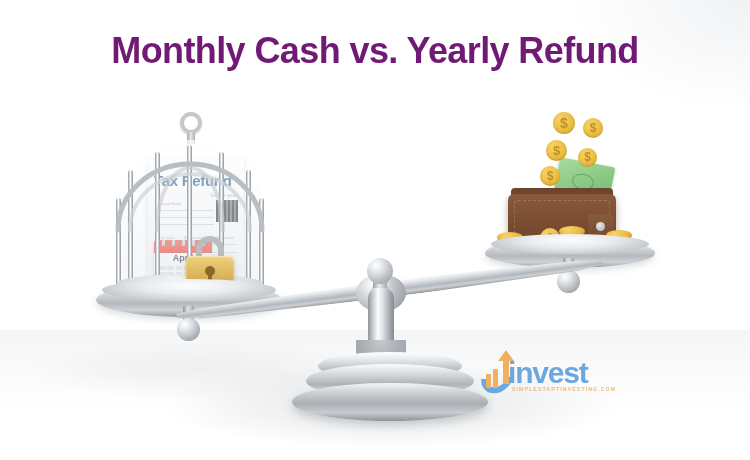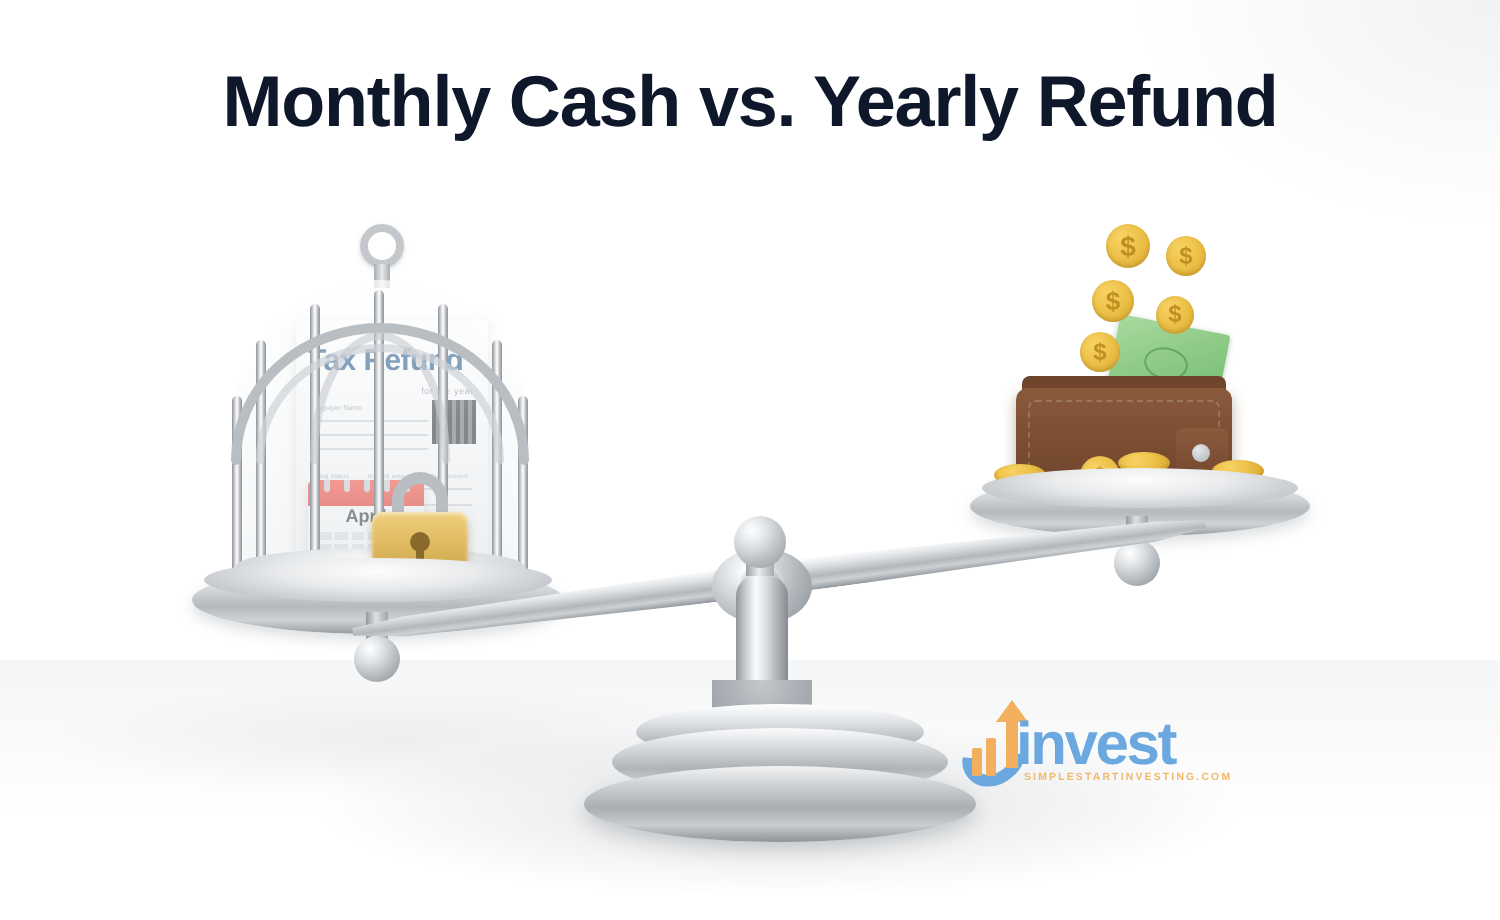--- a/index.html
+++ b/index.html
@@ -26,21 +26,21 @@
     pointer-events:none;
   }
 
   
   .title{
     position:absolute; left:0; top:30px; width:750px;
     text-align:center;
     font-size:36px;
     font-weight:bold;
     letter-spacing:-0.6px;
-    color:#0f172a;
+    color:#701a75;
     white-space:nowrap;
   }
 
   
   .scale-base{
     position:absolute; left:292px; top:383px; width:196px; height:38px;
     border-radius:50%;
     background:linear-gradient(180deg,#f2f3f4 0%,#d2d5d8 22%,#a9aeb3 55%,#c9cdd1 78%,#8e9398 100%);
     box-shadow:0 4px 10px rgba(120,126,132,.35);
   }

